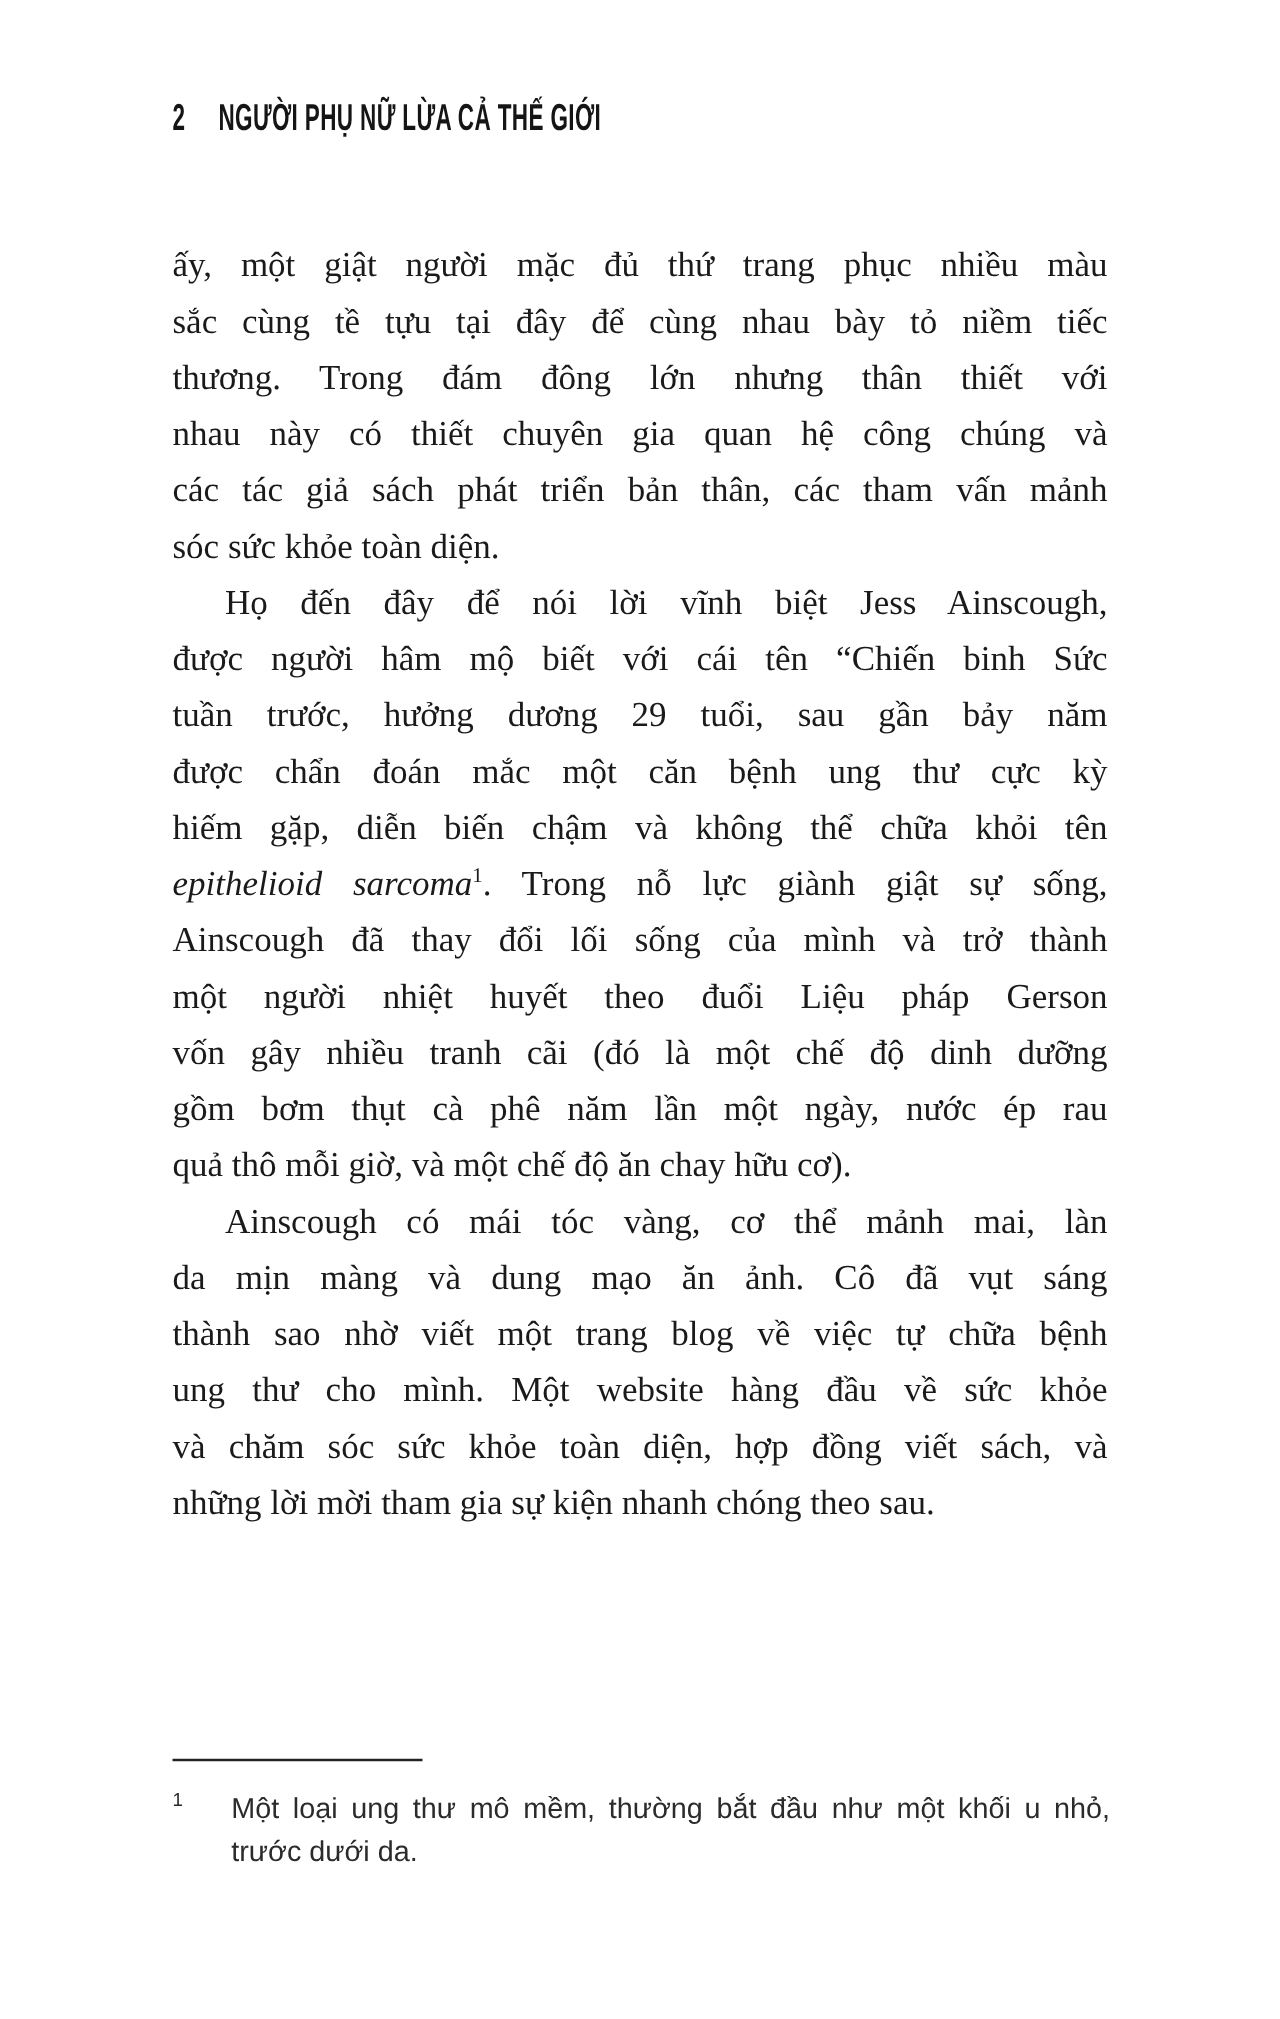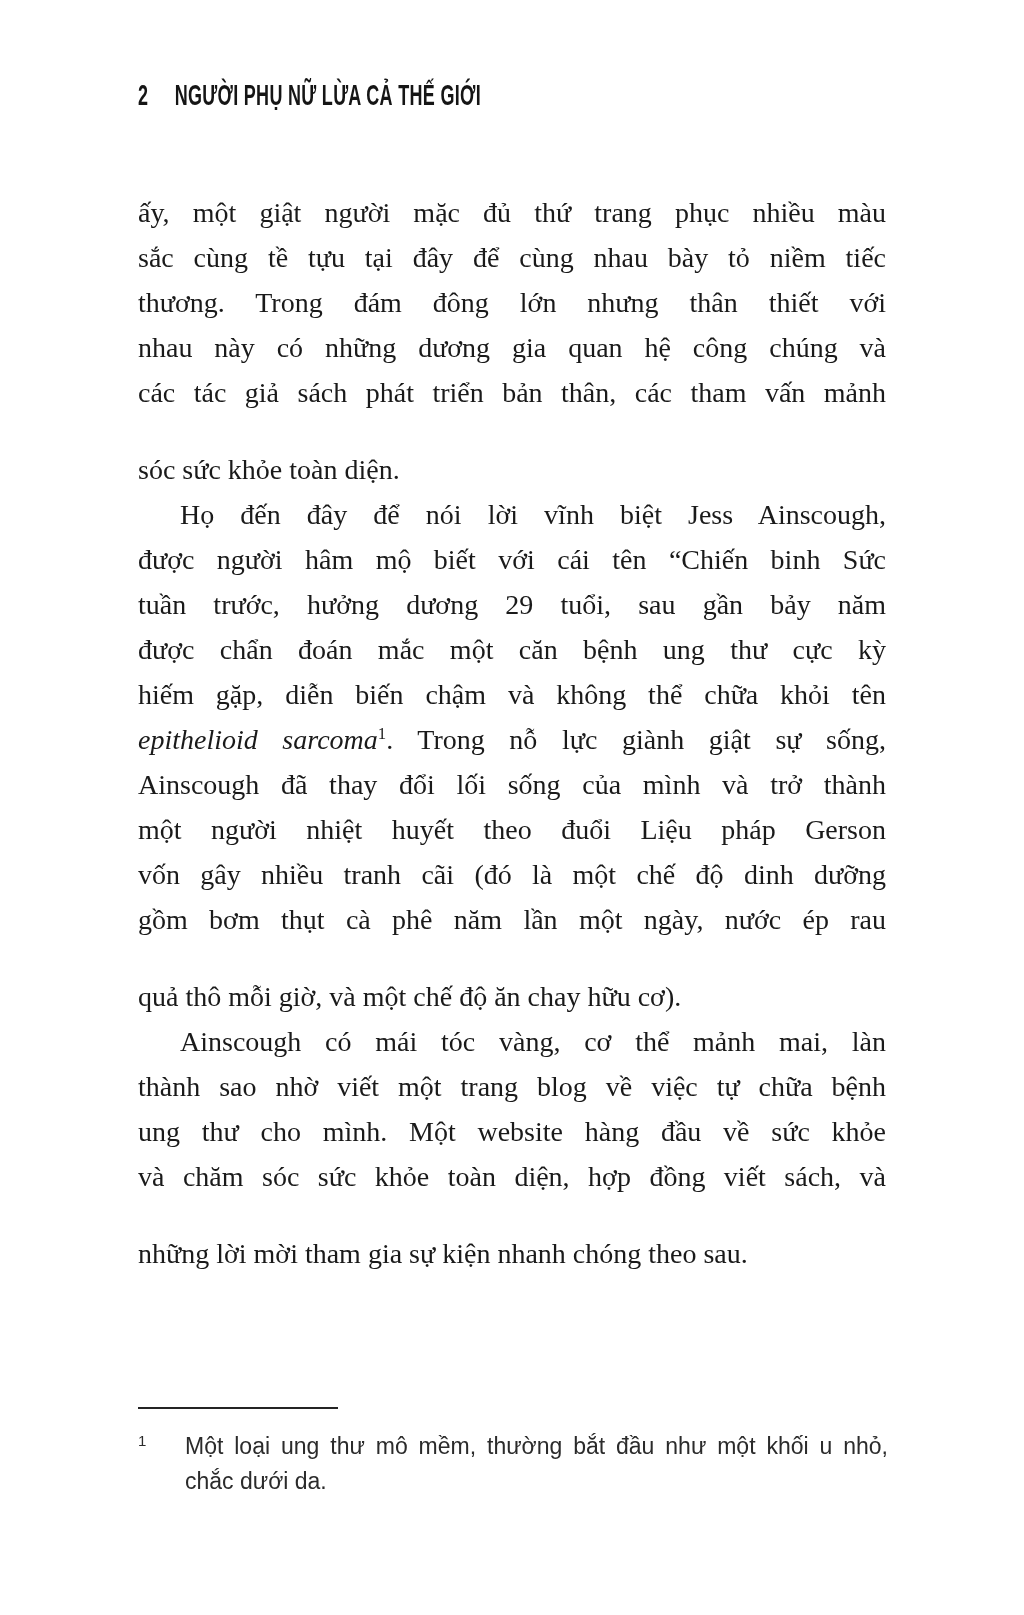--- a/index.html
+++ b/index.html
@@ -45,21 +45,21 @@
     font-size: 28px;
     line-height: 45px;
     color: #1a1a1a;
   }
   .paragraph { margin: 0; }
   .line {
     text-align: justify;
     text-align-last: justify;
     white-space: normal;
   }
-  .line.last { text-align-last: left; margin-top: 32px; }
+  .line.last { text-align-last: left; }
   .line.first { text-indent: 42px; }
   .italic { font-style: italic; }
   sup.fn-ref {
     font-size: 0.60em;
     line-height: 0;
     vertical-align: super;
   }
 
   
   .footnote-rule {
@@ -105,49 +105,50 @@
   <div class="running-header">
     <span class="page-number">2</span>
     <span class="chapter-title">NGƯỜI PHỤ NỮ LỪA CẢ THẾ GIỚI</span>
   </div>
 
   <div class="body-text">
       <div class="paragraph">
         <div class="line">ấy, một giật người mặc đủ thứ trang phục nhiều màu</div>
         <div class="line">sắc cùng tề tựu tại đây để cùng nhau bày tỏ niềm tiếc</div>
         <div class="line">thương. Trong đám đông lớn nhưng thân thiết với</div>
-        <div class="line">nhau này có những dương gia quan hệ công chúng và</div>
+        <div class="line">nhau này có thiết chuyên gia quan hệ công chúng và</div>
         <div class="line">các tác giả sách phát triển bản thân, các tham vấn mảnh</div>
         <div class="line last">sóc sức khỏe toàn diện.</div>
       </div>
       <div class="paragraph">
         <div class="line first">Họ đến đây để nói lời vĩnh biệt Jess Ainscough,</div>
         <div class="line">được người hâm mộ biết với cái tên “Chiến binh Sức</div>
         <div class="line">tuần trước, hưởng dương 29 tuổi, sau gần bảy năm</div>
         <div class="line">được chẩn đoán mắc một căn bệnh ung thư cực kỳ</div>
         <div class="line">hiếm gặp, diễn biến chậm và không thể chữa khỏi tên</div>
         <div class="line"><span class="italic">epithelioid sarcoma</span><sup class="fn-ref">1</sup><span>. Trong nỗ lực giành giật sự sống,</span></div>
         <div class="line">Ainscough đã thay đổi lối sống của mình và trở thành</div>
         <div class="line">một người nhiệt huyết theo đuổi Liệu pháp Gerson</div>
         <div class="line">vốn gây nhiều tranh cãi (đó là một chế độ dinh dưỡng</div>
         <div class="line">gồm bơm thụt cà phê năm lần một ngày, nước ép rau</div>
         <div class="line last">quả thô mỗi giờ, và một chế độ ăn chay hữu cơ).</div>
       </div>
       <div class="paragraph">
         <div class="line first">Ainscough có mái tóc vàng, cơ thể mảnh mai, làn</div>
+        <div class="line">da mịn màng và dung mạo ăn ảnh. Cô đã vụt sáng</div>
         <div class="line">thành sao nhờ viết một trang blog về việc tự chữa bệnh</div>
         <div class="line">ung thư cho mình. Một website hàng đầu về sức khỏe</div>
         <div class="line">và chăm sóc sức khỏe toàn diện, hợp đồng viết sách, và</div>
         <div class="line last">những lời mời tham gia sự kiện nhanh chóng theo sau.</div>
       </div>
     </div>
 
   <div class="footnote-rule"></div>
 
   <div class="footnote">
     <div class="footnote-marker">1</div>
     <div class="footnote-text">
         <div class="fline">Một loại ung thư mô mềm, thường bắt đầu như một khối u nhỏ,</div>
-        <div class="fline last">chắc dưới da.</div>
+        <div class="fline last">trước dưới da.</div>
       </div>
   </div>
 
 </div>
 
 </body></html>

